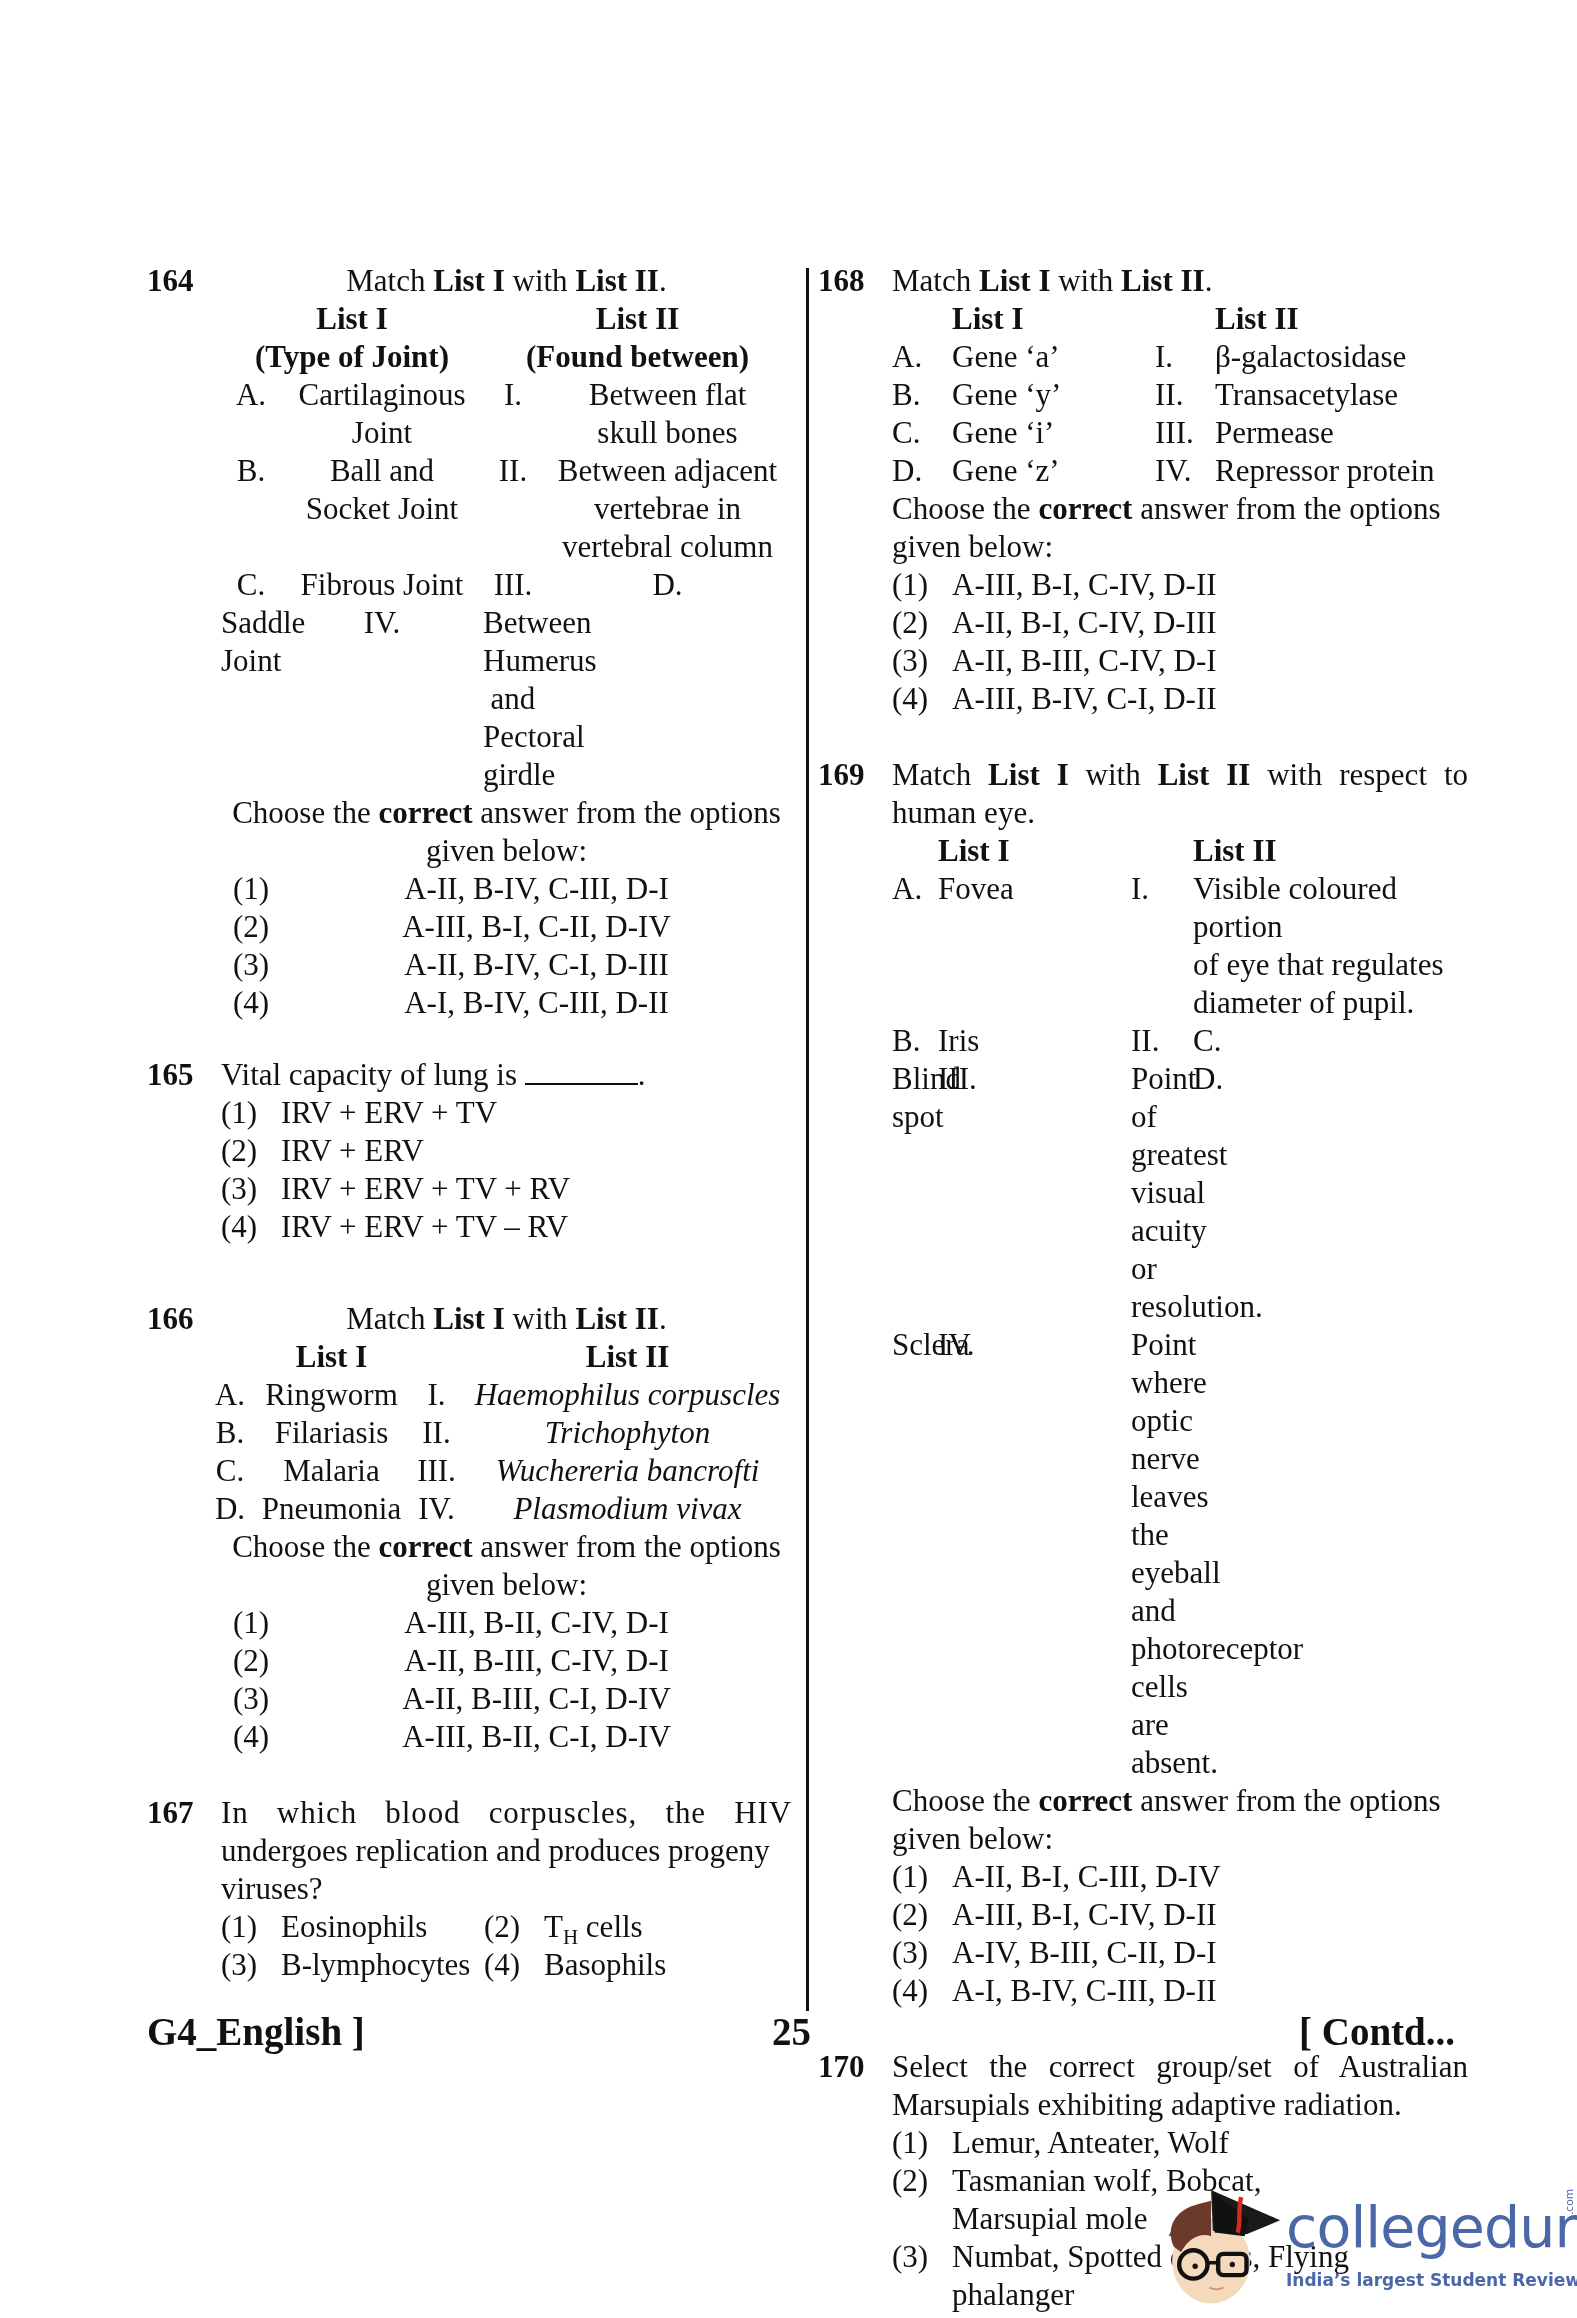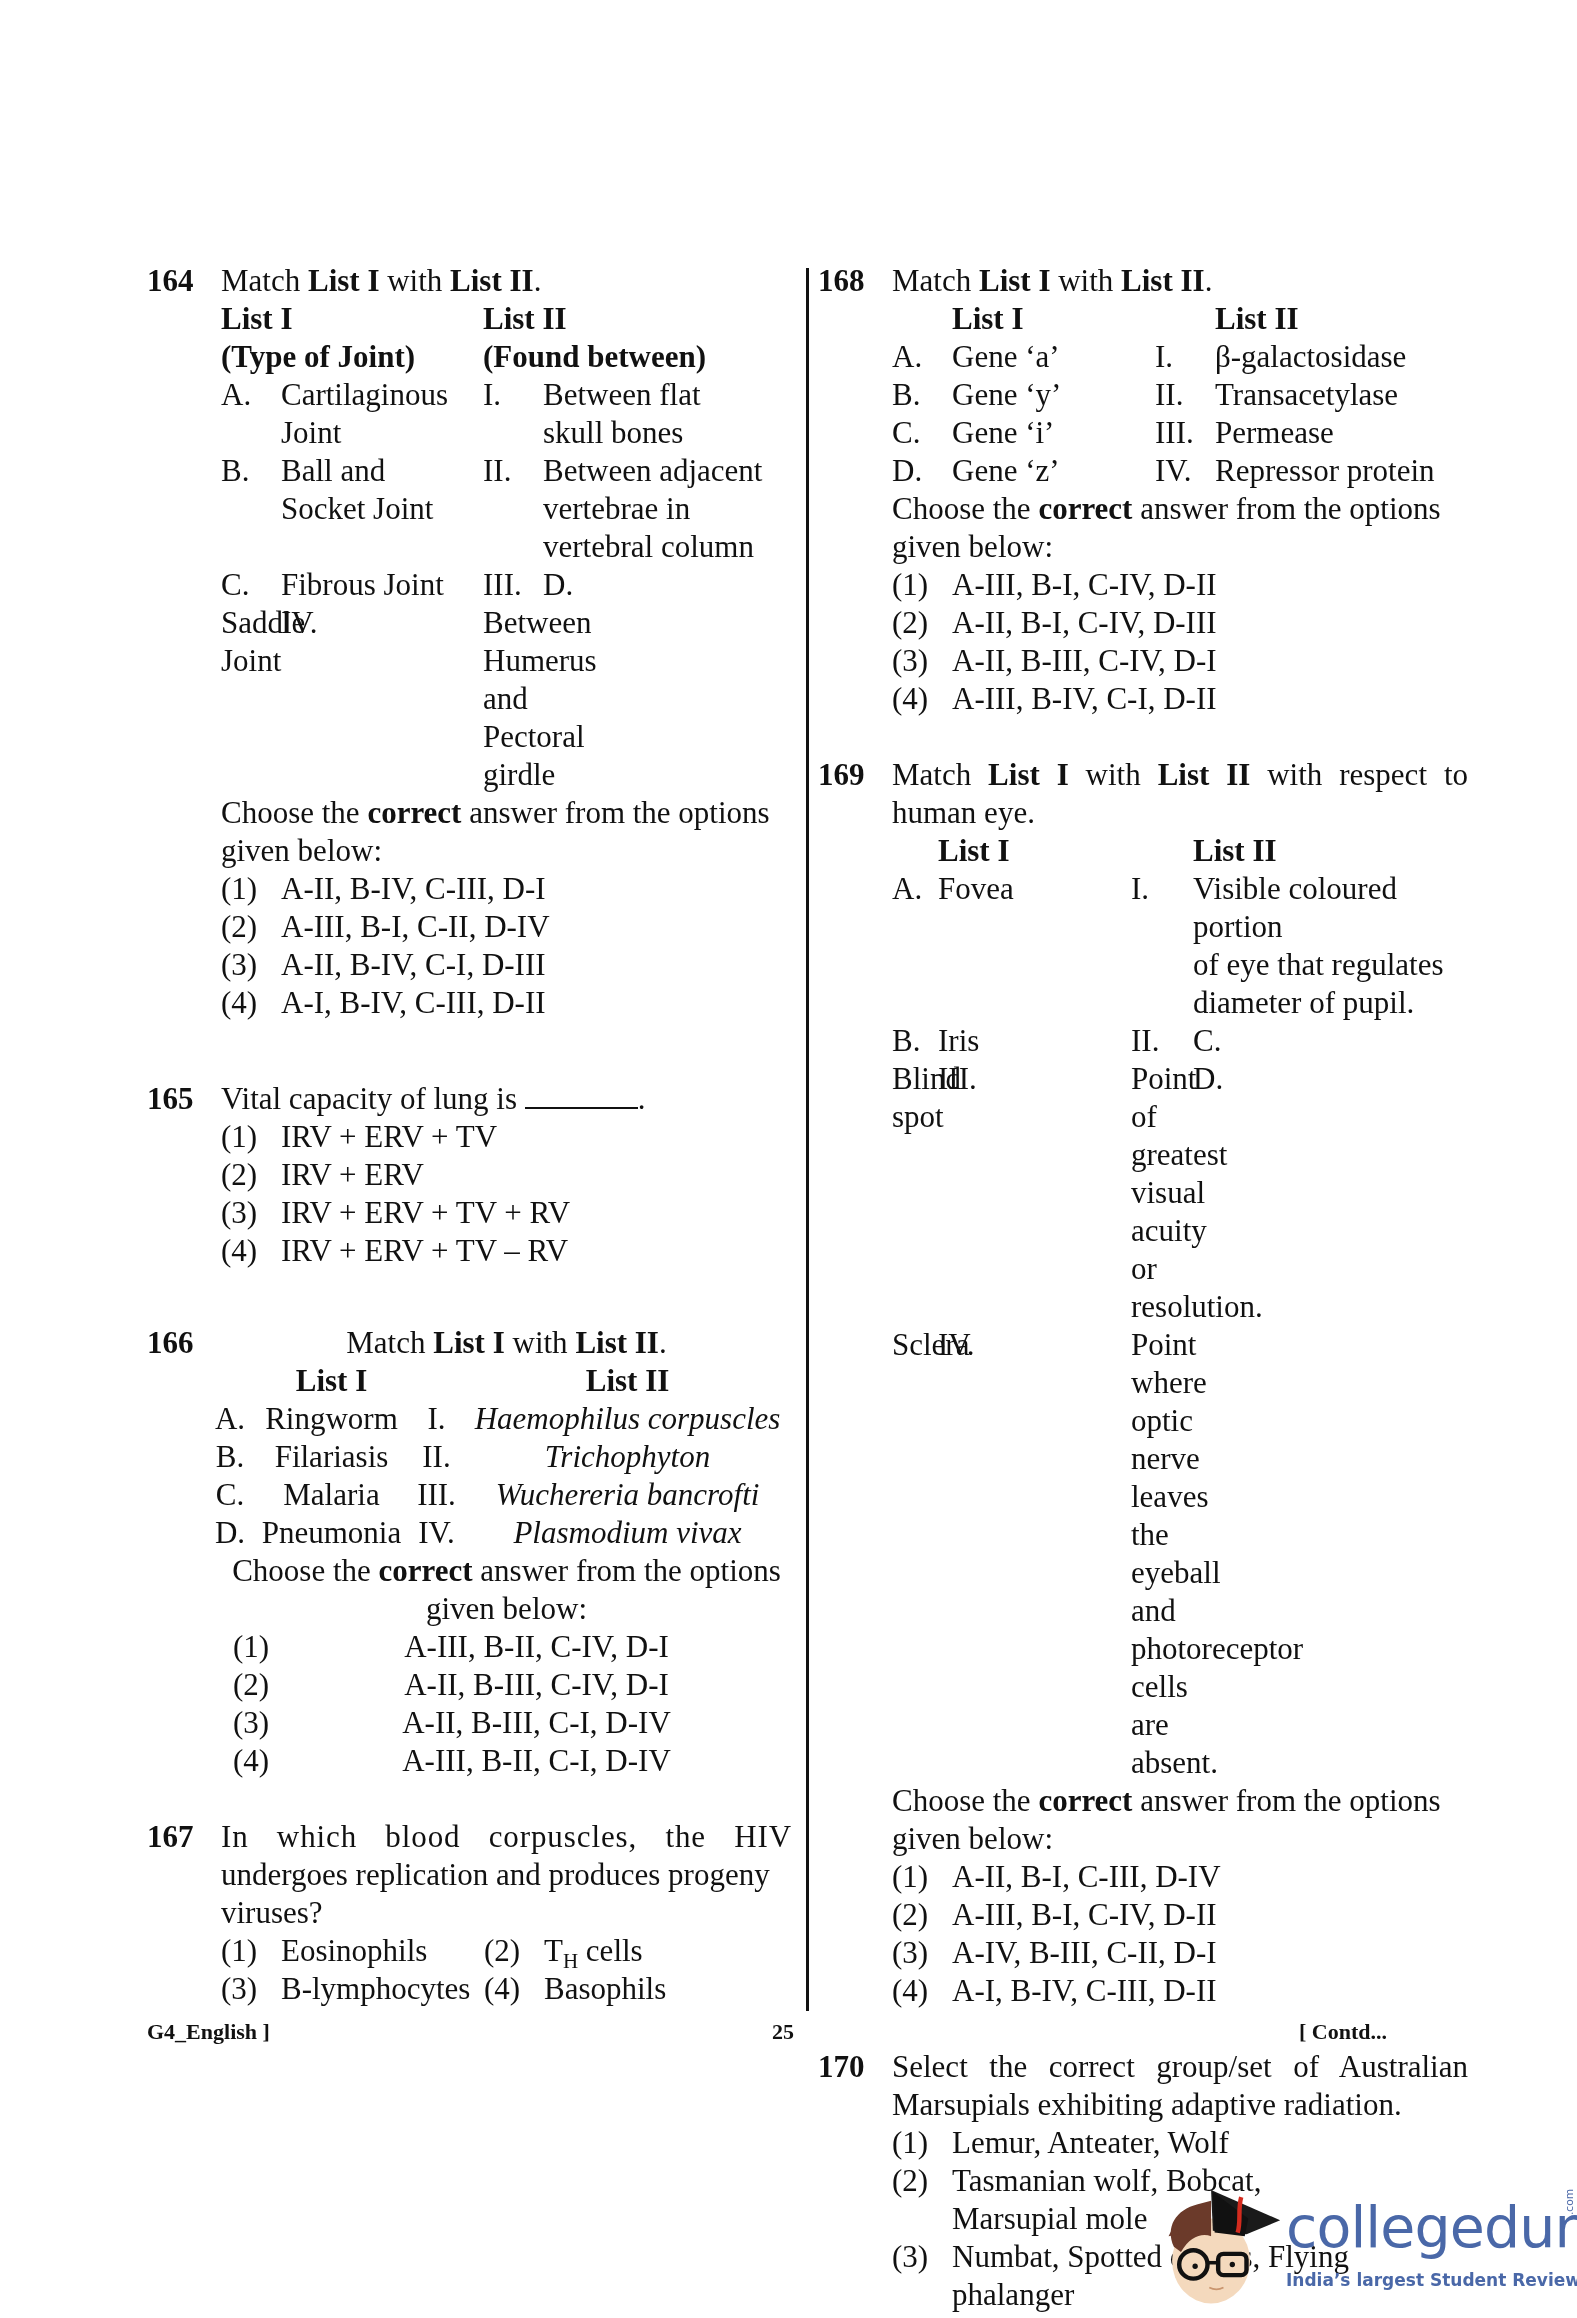--- a/index.html
+++ b/index.html
@@ -26,38 +26,38 @@
   .m166 { grid-template-columns: 46px 157px 53px 1fr; margin-left: -14px; }
   .m168 { grid-template-columns: 60px 203px 60px 1fr; }
   .m169 { grid-template-columns: 46px 193px 62px 1fr; }
 
   .opts .opt { display: grid; grid-template-columns: 60px 1fr; }
   .opts2 { display: grid; grid-template-columns: 60px 203px 60px 1fr; }
 
   .blank { display: inline-block; width: 113px; border-bottom: 2.7px solid #111; height: 26.5px; vertical-align: baseline; }
   sub { font-size: 21px; vertical-align: -7px; line-height: 0; }
 
-  .footer { position: absolute; top: 2013px; font-weight: bold; font-size: 22px; }
+  .footer { position: absolute; top: 2013px; font-weight: bold; font-size: 39px; }
   .f-left { left: 147px; }
   .f-center { left: 772px; }
   .f-right { left: 1299px; }
 
   .logo { position: absolute; left: 1149px; top: 2183px; width: 415px; height: 124px; }
   .logo-text { position: absolute; left: 137px; top: 8.8px; font-family: "DejaVu Sans", sans-serif; font-size: 57px; color: #4a68a8; letter-spacing: -0.9px; line-height: 71px; }
   .logo-com { position: absolute; left: 401px; top: 32px; font-family: "DejaVu Sans", sans-serif; font-size: 10.6px; color: #4a68a8; transform: rotate(-90deg); transform-origin: left top; }
   .logo-tag { position: absolute; left: 137px; top: 78px; font-family: "DejaVu Sans", sans-serif; font-size: 17px; font-weight: bold; color: #4a68a8; white-space: nowrap; }
 </style>
 </head>
 <body>
 
 <div class="divider"></div>
 
 <div class="col col-left">
 
-  <div class="q" style="margin-bottom:58px;">
+  <div class="q" style="margin-bottom:34px;text-align:center;">
     <span class="qnum">164</span>
     <div><span>Match </span><span class="b">List I</span><span> with </span><span class="b">List II</span><span>.</span></div>
     <div class="match m164">
       <span class="b" style="grid-column:1 / span 2">List I</span>
       <span class="b" style="grid-column:3 / span 2">List II</span>
       <span class="b" style="grid-column:1 / span 2">(Type of Joint)</span>
       <span class="b" style="grid-column:3 / span 2">(Found between)</span>
 
       <span>A.</span>
       <span>Cartilaginous<br>Joint</span>

